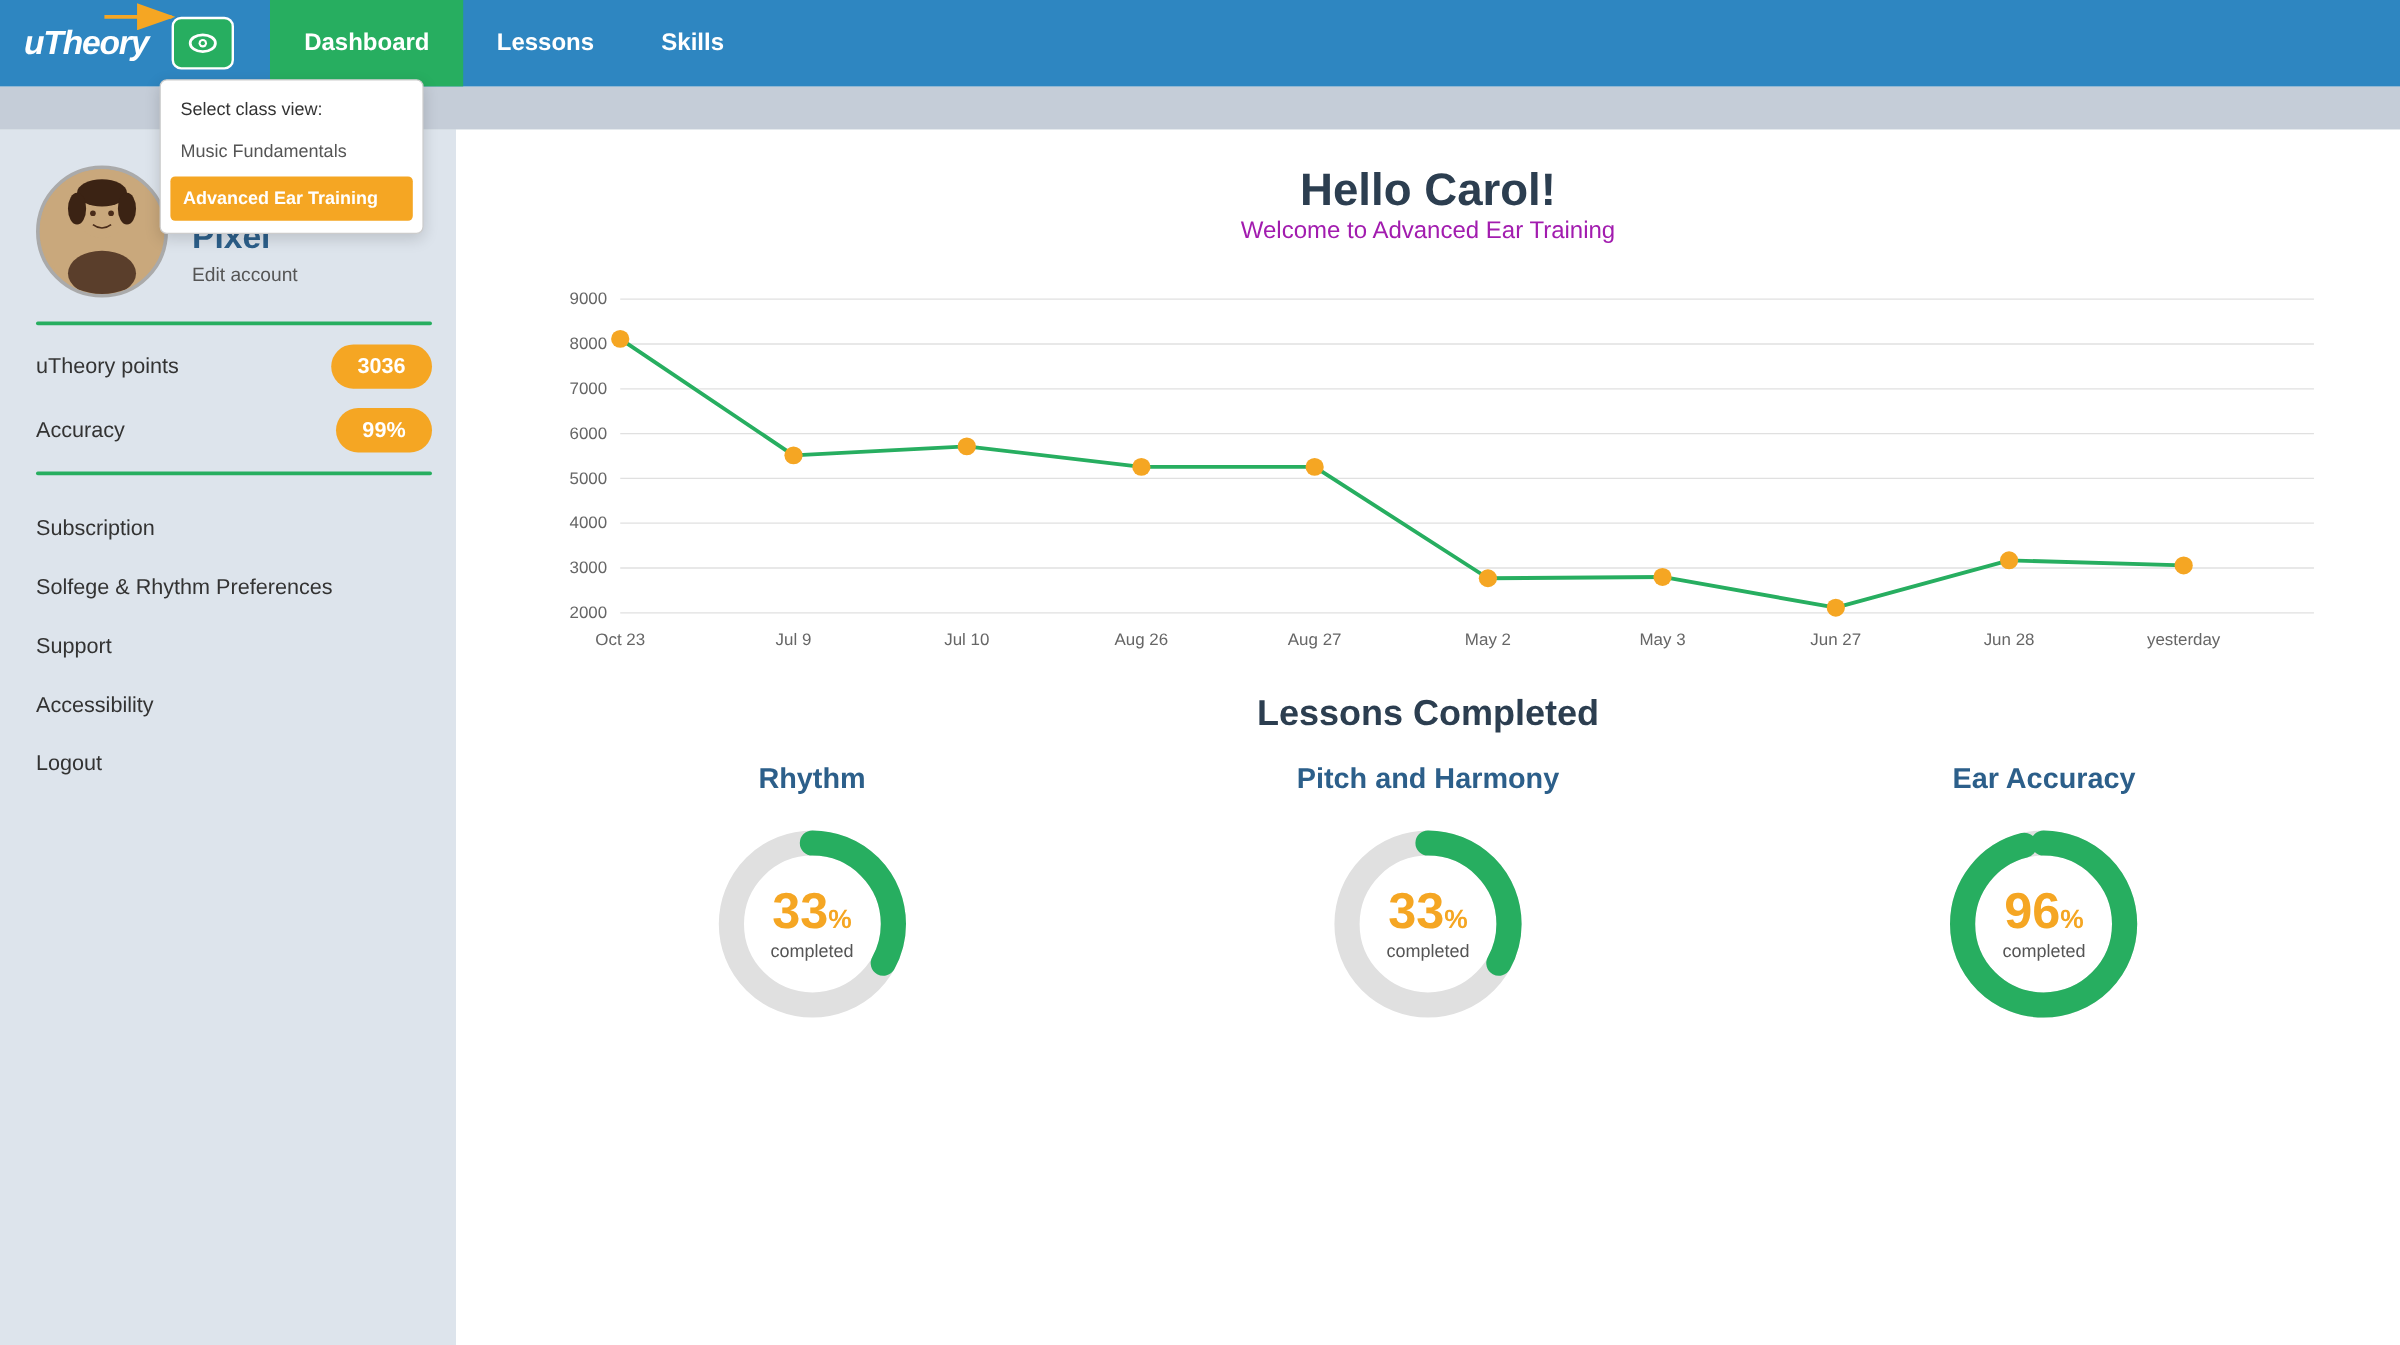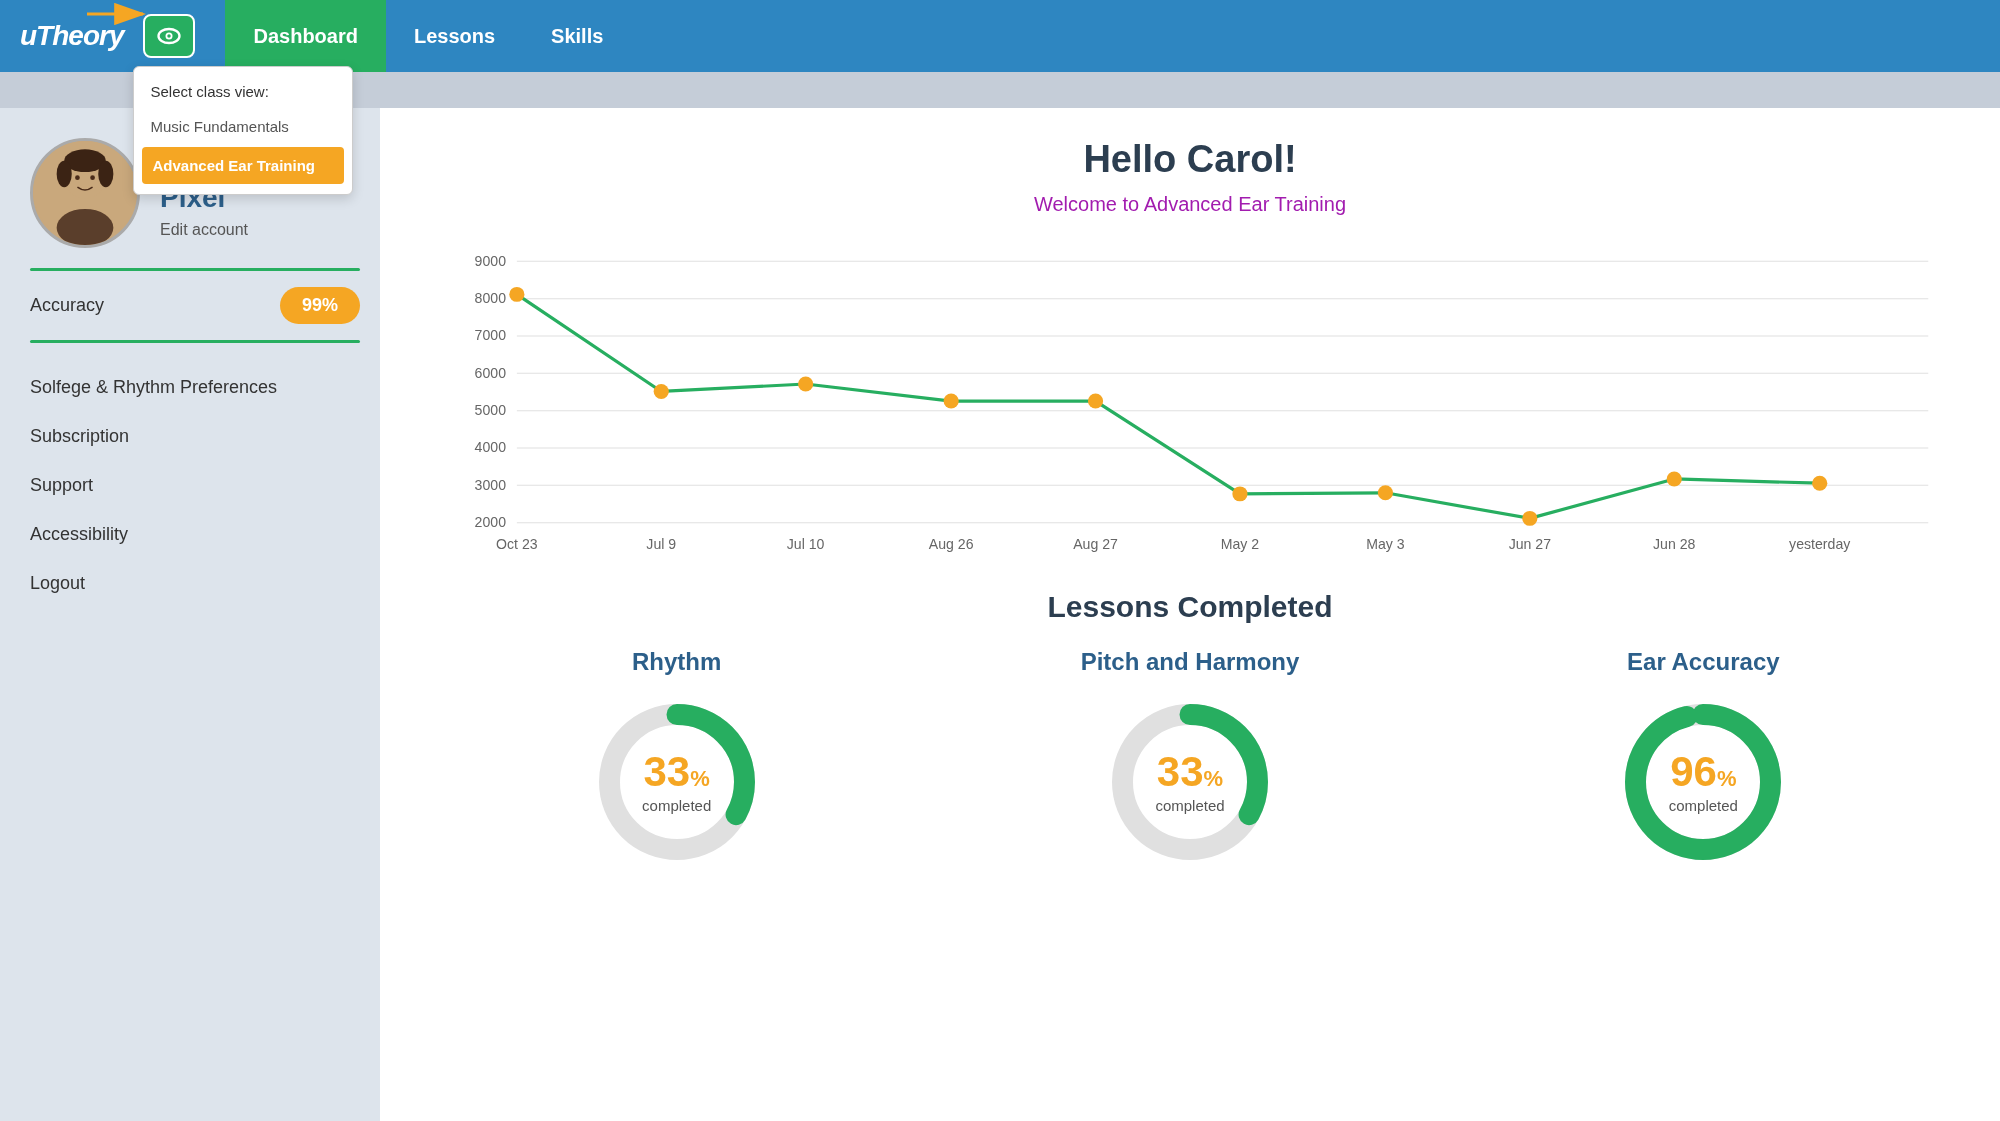--- a/index.html
+++ b/index.html
@@ -188,21 +188,21 @@
       flex: 1;
       background: white;
       padding: 30px 50px;
       overflow-y: auto;
     }
     .hello-title {
       text-align: center;
       font-size: 38px;
       font-weight: 700;
       color: #2c3e50;
-      margin-bottom: 12px;
+      margin-bottom: 0;
     }
     .welcome-subtitle {
       text-align: center;
       font-size: 20px;
       color: #a21caf;
       margin-bottom: 24px;
     }
 
     
     .chart-container {
@@ -349,31 +349,35 @@
         <div class="profile-name">
           <span>Carol</span><br>
           <span>Pixel</span>
         </div>
         <div class="edit-account">Edit account</div>
       </div>
     </div>
 
     <div class="divider"></div>
 
+    <div class="stat-row">
+      <span class="stat-label">uTheory points</span>
+      <span class="stat-badge">3036</span>
+    </div>
 
     <div class="stat-row">
       <span class="stat-label">Accuracy</span>
       <span class="stat-badge">99%</span>
     </div>
 
     <div class="divider"></div>
 
     <div class="sidebar-menu">
+      <div class="sidebar-menu-item">Subscription</div>
       <div class="sidebar-menu-item">Solfege &amp; Rhythm Preferences</div>
-      <div class="sidebar-menu-item">Subscription</div>
       <div class="sidebar-menu-item">Support</div>
       <div class="sidebar-menu-item">Accessibility</div>
       <div class="sidebar-menu-item">Logout</div>
     </div>
   </aside>
 
   <main class="main-content">
     <h1 class="hello-title">Hello Carol!</h1>
     <p class="welcome-subtitle">Welcome to Advanced Ear Training</p>
 

